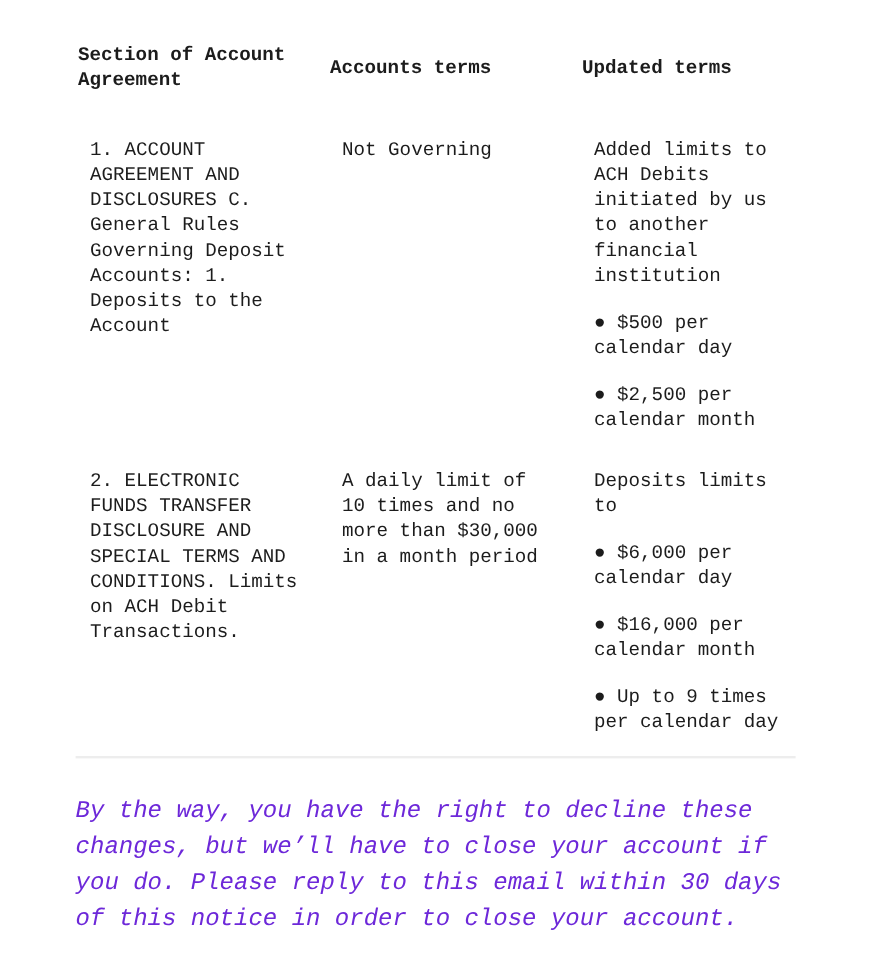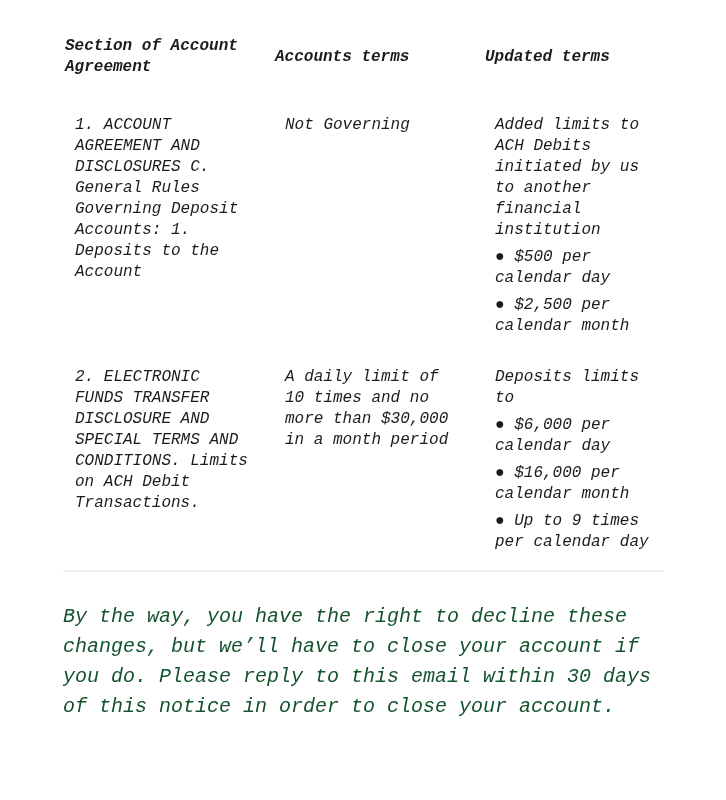--- a/index.html
+++ b/index.html
@@ -16,21 +16,20 @@
   }
   .page {
     width: 600px;
     margin: 0 auto;
     padding-top: 28px;
   }
   table.terms-table {
     border-collapse: collapse;
     width: 600px;
     table-layout: fixed;
-    font-style: italic;
   }
   table.terms-table th {
     width: 200px;
     text-align: left;
     vertical-align: middle;
     font-weight: bold;
     font-size: 16px;
     line-height: 21px;
     padding: 8px 8px 22px 2px;
     white-space: pre-line;
@@ -39,34 +38,34 @@
     vertical-align: top;
     font-size: 16px;
     line-height: 21px;
     padding: 15px 8px 15px 12px;
   }
   table.terms-table td p {
     margin: 0;
     white-space: pre-line;
   }
   table.terms-table td p + p {
-    margin-top: 6px;
+    margin-top: 18px;
   }
   hr.divider {
     border: none;
     border-top: 2px solid #ededed;
     margin: 2px 0 0 0;
   }
   p.footer-note {
     font-style: italic;
     font-size: 20px;
     line-height: 30px;
     margin: 30px 0 0 0;
     white-space: pre-line;
-    color: #14532d;
+    color: #6d28d9;
   }
 </style>
 </head>
 <body>
 
 <div class="page">
 
   <table class="terms-table">
     <thead>
       <tr>

